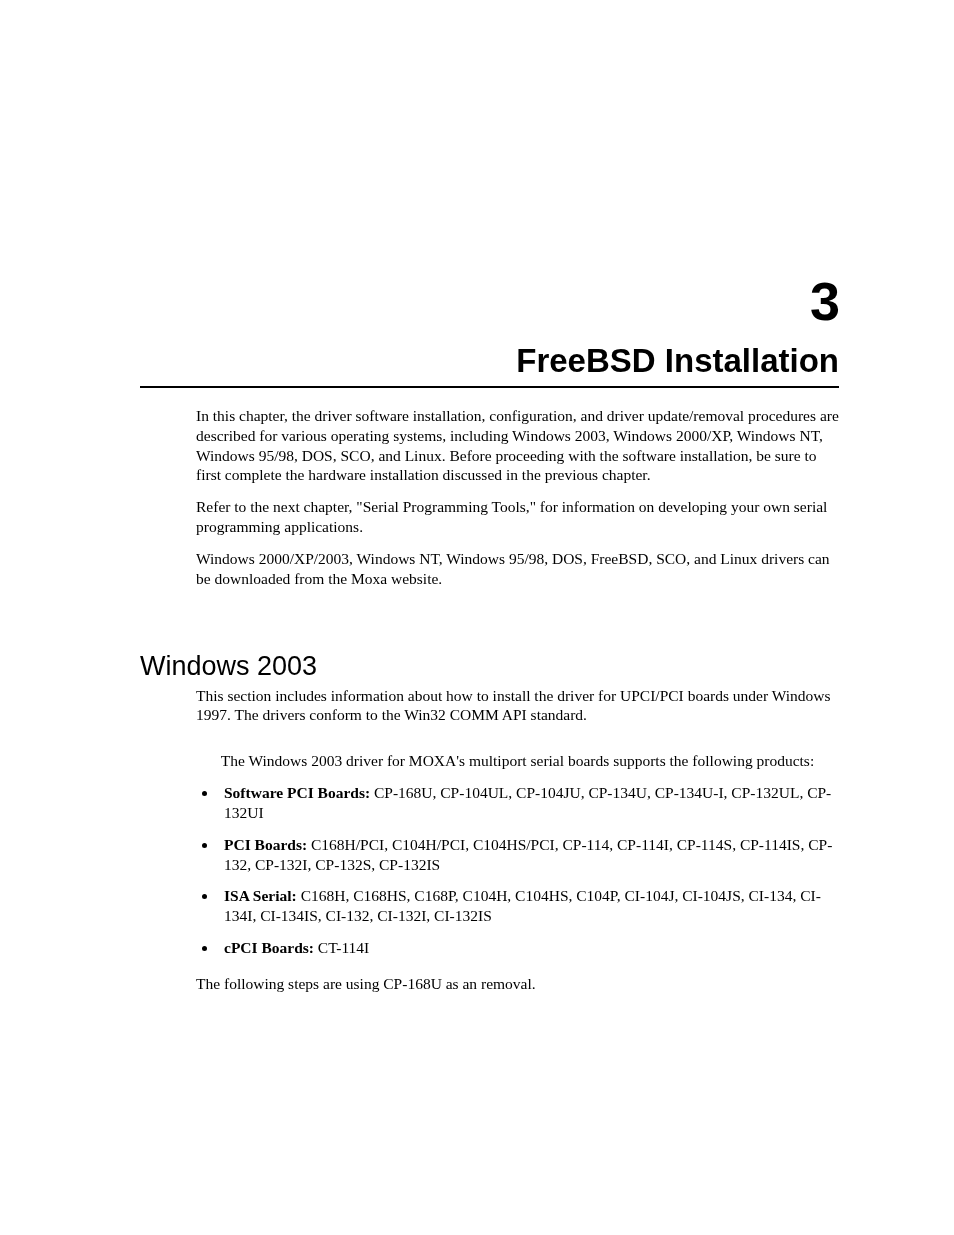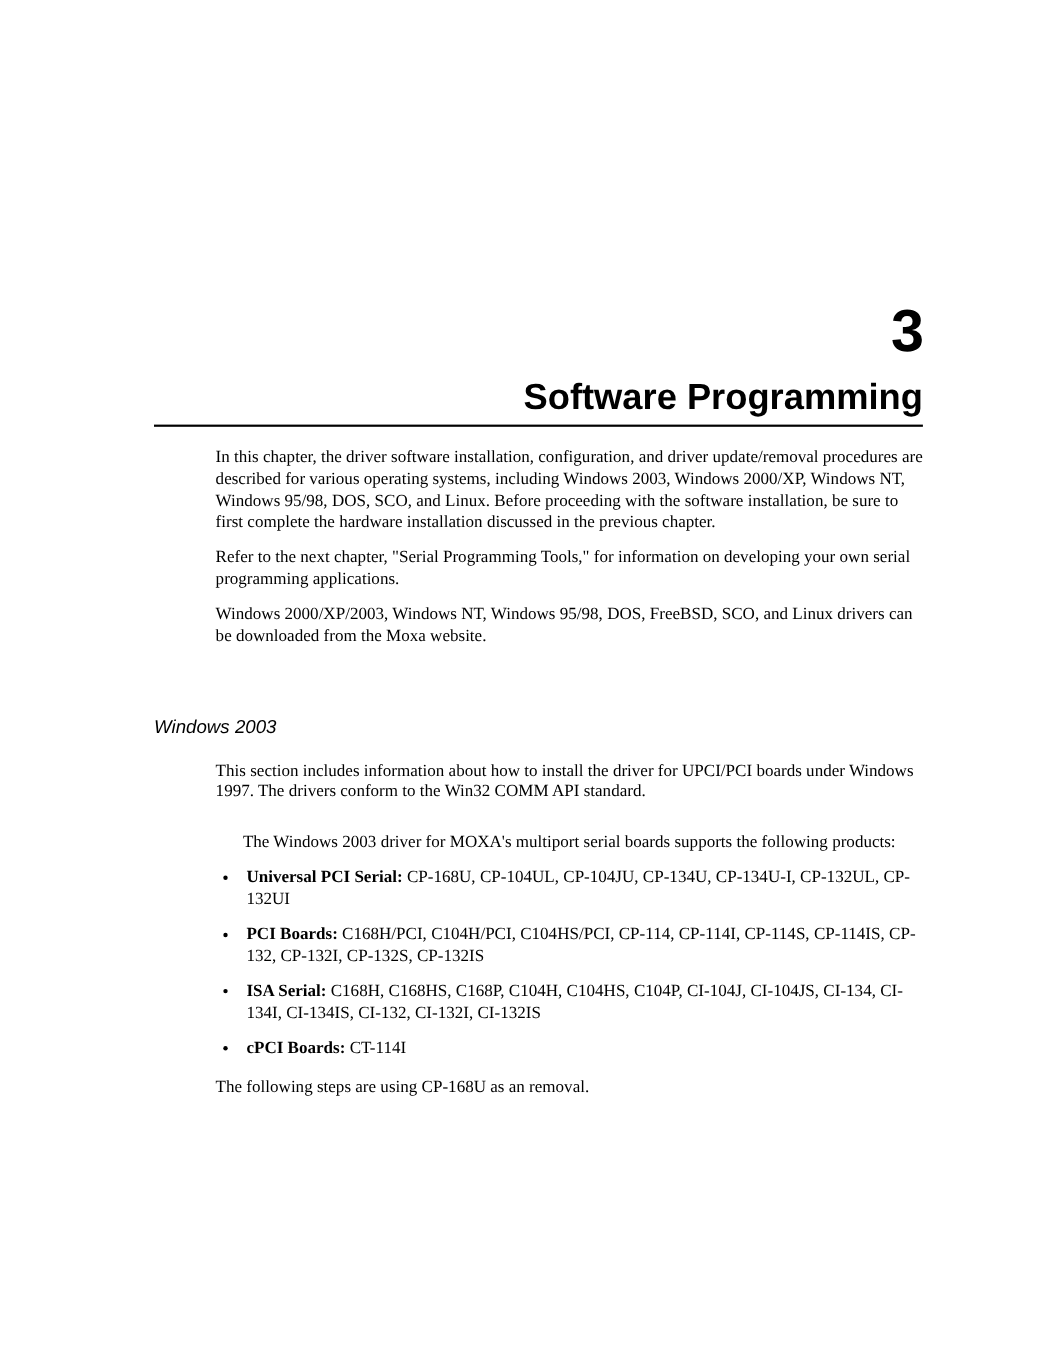--- a/index.html
+++ b/index.html
@@ -44,24 +44,23 @@
   .body-indent {
     margin-left: 56px;
   }
   .para {
     font-size: 15.5px;
     line-height: 1.28;
     margin: 0 0 12px 0;
   }
   .section-heading {
     font-family: Arial, Helvetica, sans-serif;
-    font-size: 17px;
+    font-size: 27px;
     font-weight: 400;
-    margin: 62px 0 20px 0;
-    font-style: italic;
+    margin: 62px 0 4px 0;
   }
   ul.product-list {
     margin: 4px 0 16px 0;
     padding-left: 22px;
   }
   ul.product-list li {
     font-size: 15.5px;
     line-height: 1.28;
     margin-bottom: 12px;
     padding-left: 6px;
@@ -72,38 +71,38 @@
   .bold {
     font-weight: bold;
   }
 </style>
 </head>
 <body>
 
 <div class="page">
 
   <div class="chapter-number">3</div>
-  <div class="chapter-title">Software Programming</div>
+  <div class="chapter-title">FreeBSD Installation</div>
   <hr class="title-rule">
 
   <div class="body-indent">
     <p class="para">In this chapter, the driver software installation, configuration, and driver update/removal procedures are described for various operating systems, including Windows 2003, Windows 2000/XP, Windows NT, Windows 95/98, DOS, SCO, and Linux. Before proceeding with the software installation, be sure to first complete the hardware installation discussed in the previous chapter.</p>
     <p class="para">Refer to the next chapter, "Serial Programming Tools," for information on developing your own serial programming applications.</p>
     <p class="para">Windows 2000/XP/2003, Windows NT, Windows 95/98, DOS, FreeBSD, SCO, and Linux drivers can be downloaded from the Moxa website.</p>
   </div>
 
   <h2 class="section-heading">Windows 2003</h2>
 
   <div class="body-indent">
     <p class="para">This section includes information about how to install the driver for UPCI/PCI boards under Windows 1997. The drivers conform to the Win32 COMM API standard.</p>
     <p class="para" style="margin-top:26px;text-align:center;">The Windows 2003 driver for MOXA's multiport serial boards supports the following products:</p>
 
     <ul class="product-list">
       <li>
-        <span class="bold">Universal PCI Serial:</span><span> CP-168U, CP-104UL, CP-104JU, CP-134U, CP-134U-I, CP-132UL, CP-132UI</span>
+        <span class="bold">Software PCI Boards:</span><span> CP-168U, CP-104UL, CP-104JU, CP-134U, CP-134U-I, CP-132UL, CP-132UI</span>
       </li>
       <li>
         <span class="bold">PCI Boards:</span><span> C168H/PCI, C104H/PCI, C104HS/PCI, CP-114, CP-114I, CP-114S, CP-114IS, CP-132, CP-132I, CP-132S, CP-132IS</span>
       </li>
       <li>
         <span class="bold">ISA Serial:</span><span> C168H, C168HS, C168P, C104H, C104HS, C104P, CI-104J, CI-104JS, CI-134, CI-134I, CI-134IS, CI-132, CI-132I, CI-132IS</span>
       </li>
       <li>
         <span class="bold">cPCI Boards:</span><span> CT-114I</span>
       </li>

